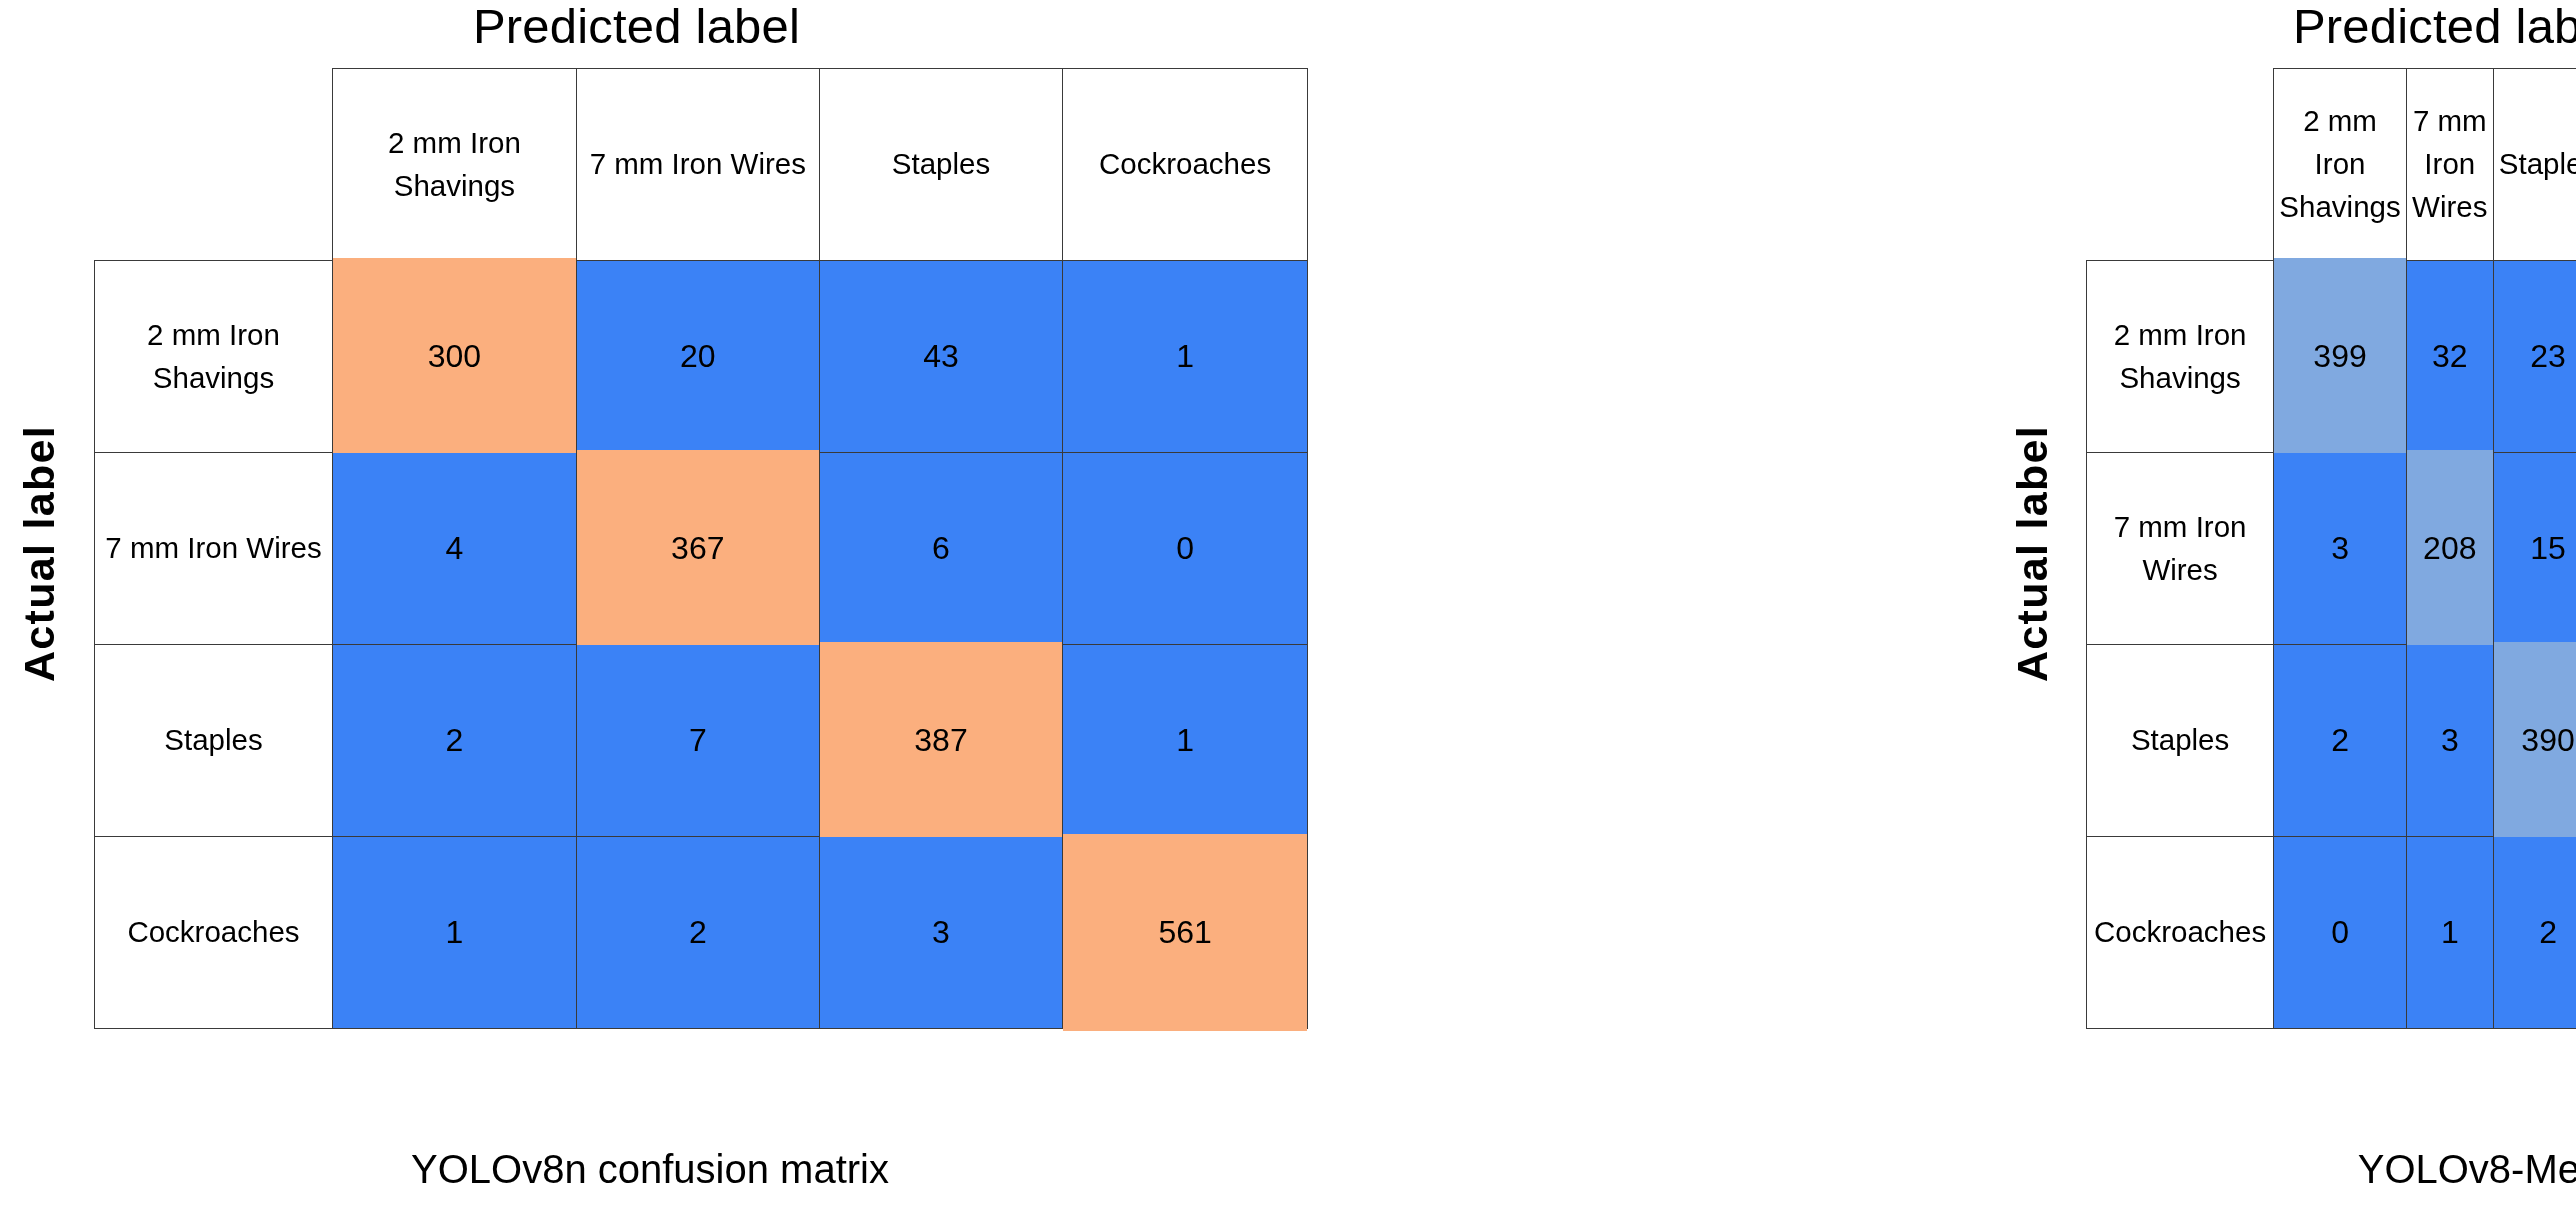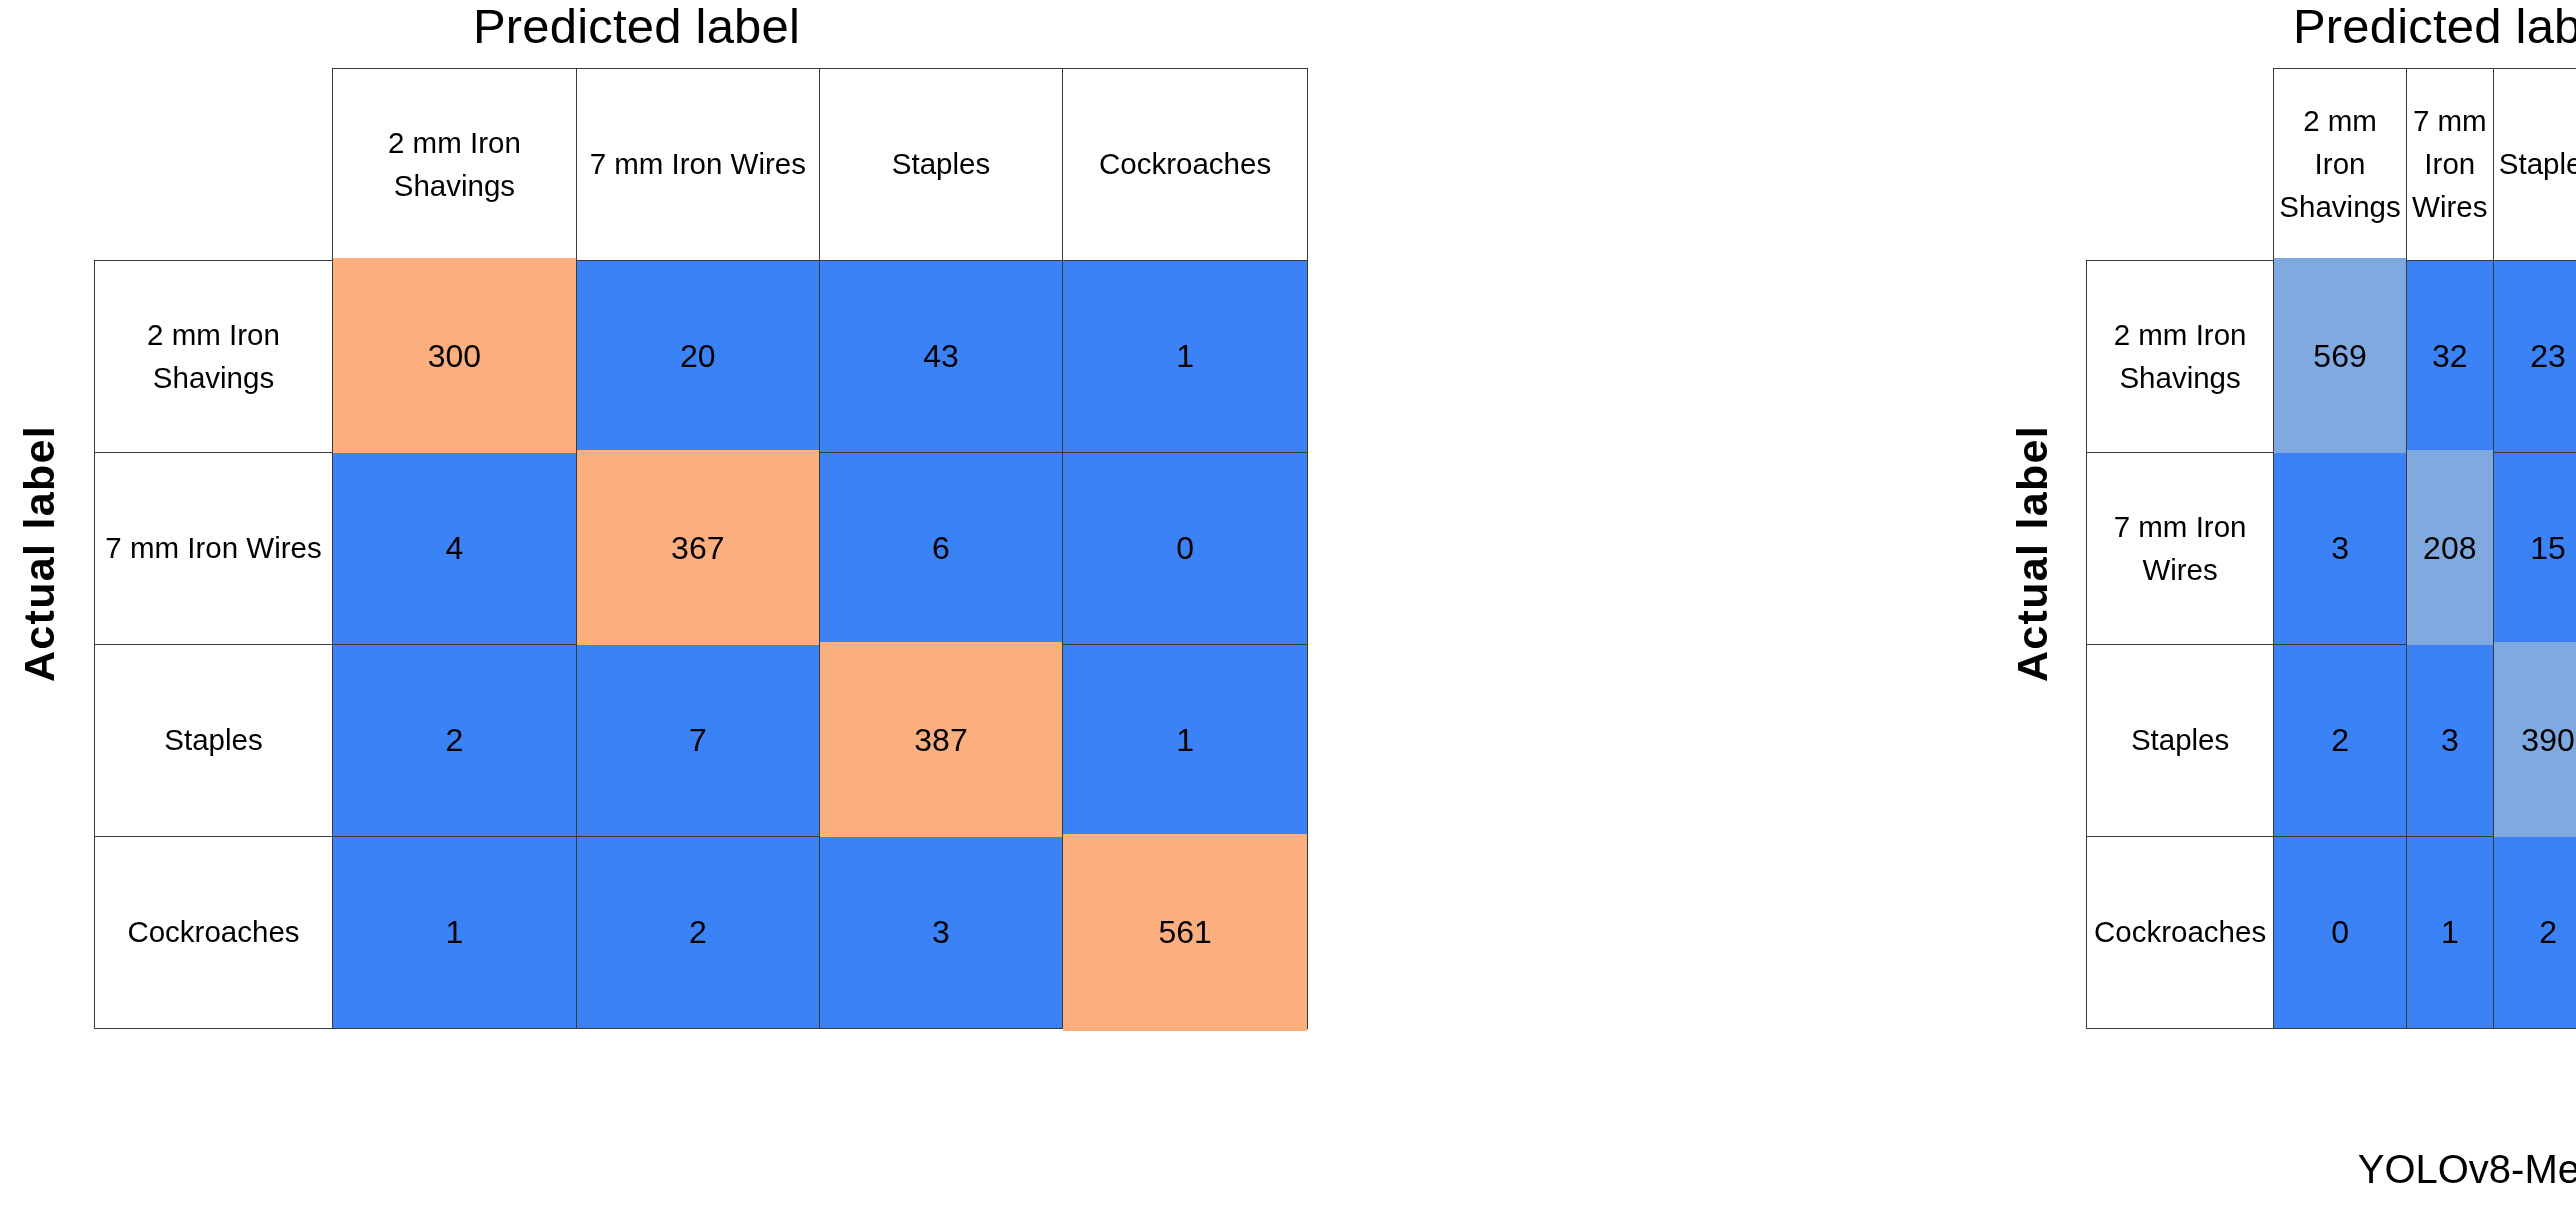--- a/index.html
+++ b/index.html
@@ -206,20 +206,21 @@
             <td class="rowhead">Cockroaches</td>
             <td class="cell"><span class="val">1</span></td>
             <td class="cell"><span class="val">2</span></td>
             <td class="cell"><span class="val">3</span></td>
             <td class="cell diag"><span class="fill" style="background: rgb(251, 175, 126);"></span><span class="val">561</span></td>
           </tr>
         </tbody>
       </table>
     </div>
 
+    <div class="panel-caption">YOLOv8n confusion matrix</div>
   </div>
 
   <div class="panel panel-right">
 
     <div class="panel-title">Predicted label</div>
 
     <div class="axis-label">Actual  label</div>
 
     <div class="matrix-wrap">
       <table class="matrix">
@@ -233,21 +234,21 @@
           <tr class="head-row">
             <td class="corner"></td>
             <td class="colhead">2 mm Iron Shavings</td>
             <td class="colhead">7 mm Iron Wires</td>
             <td class="colhead">Staples</td>
 
           </tr>
 
           <tr class="body-row">
             <td class="rowhead">2 mm Iron Shavings</td>
-            <td class="cell diag"><span class="fill" style="background: rgb(128, 169, 224);"></span><span class="val">569</span></td>
+            <td class="cell diag"><span class="fill" style="background: rgb(128, 169, 224);"></span><span class="val">399</span></td>
             <td class="cell"><span class="val">32</span></td>
             <td class="cell"><span class="val">23</span></td>
 
           </tr>
 
           <tr class="body-row">
             <td class="rowhead">7 mm Iron Wires</td>
             <td class="cell"><span class="val">3</span></td>
             <td class="cell diag"><span class="fill" style="background: rgb(128, 169, 224);"></span><span class="val">208</span></td>
             <td class="cell"><span class="val">15</span></td>

